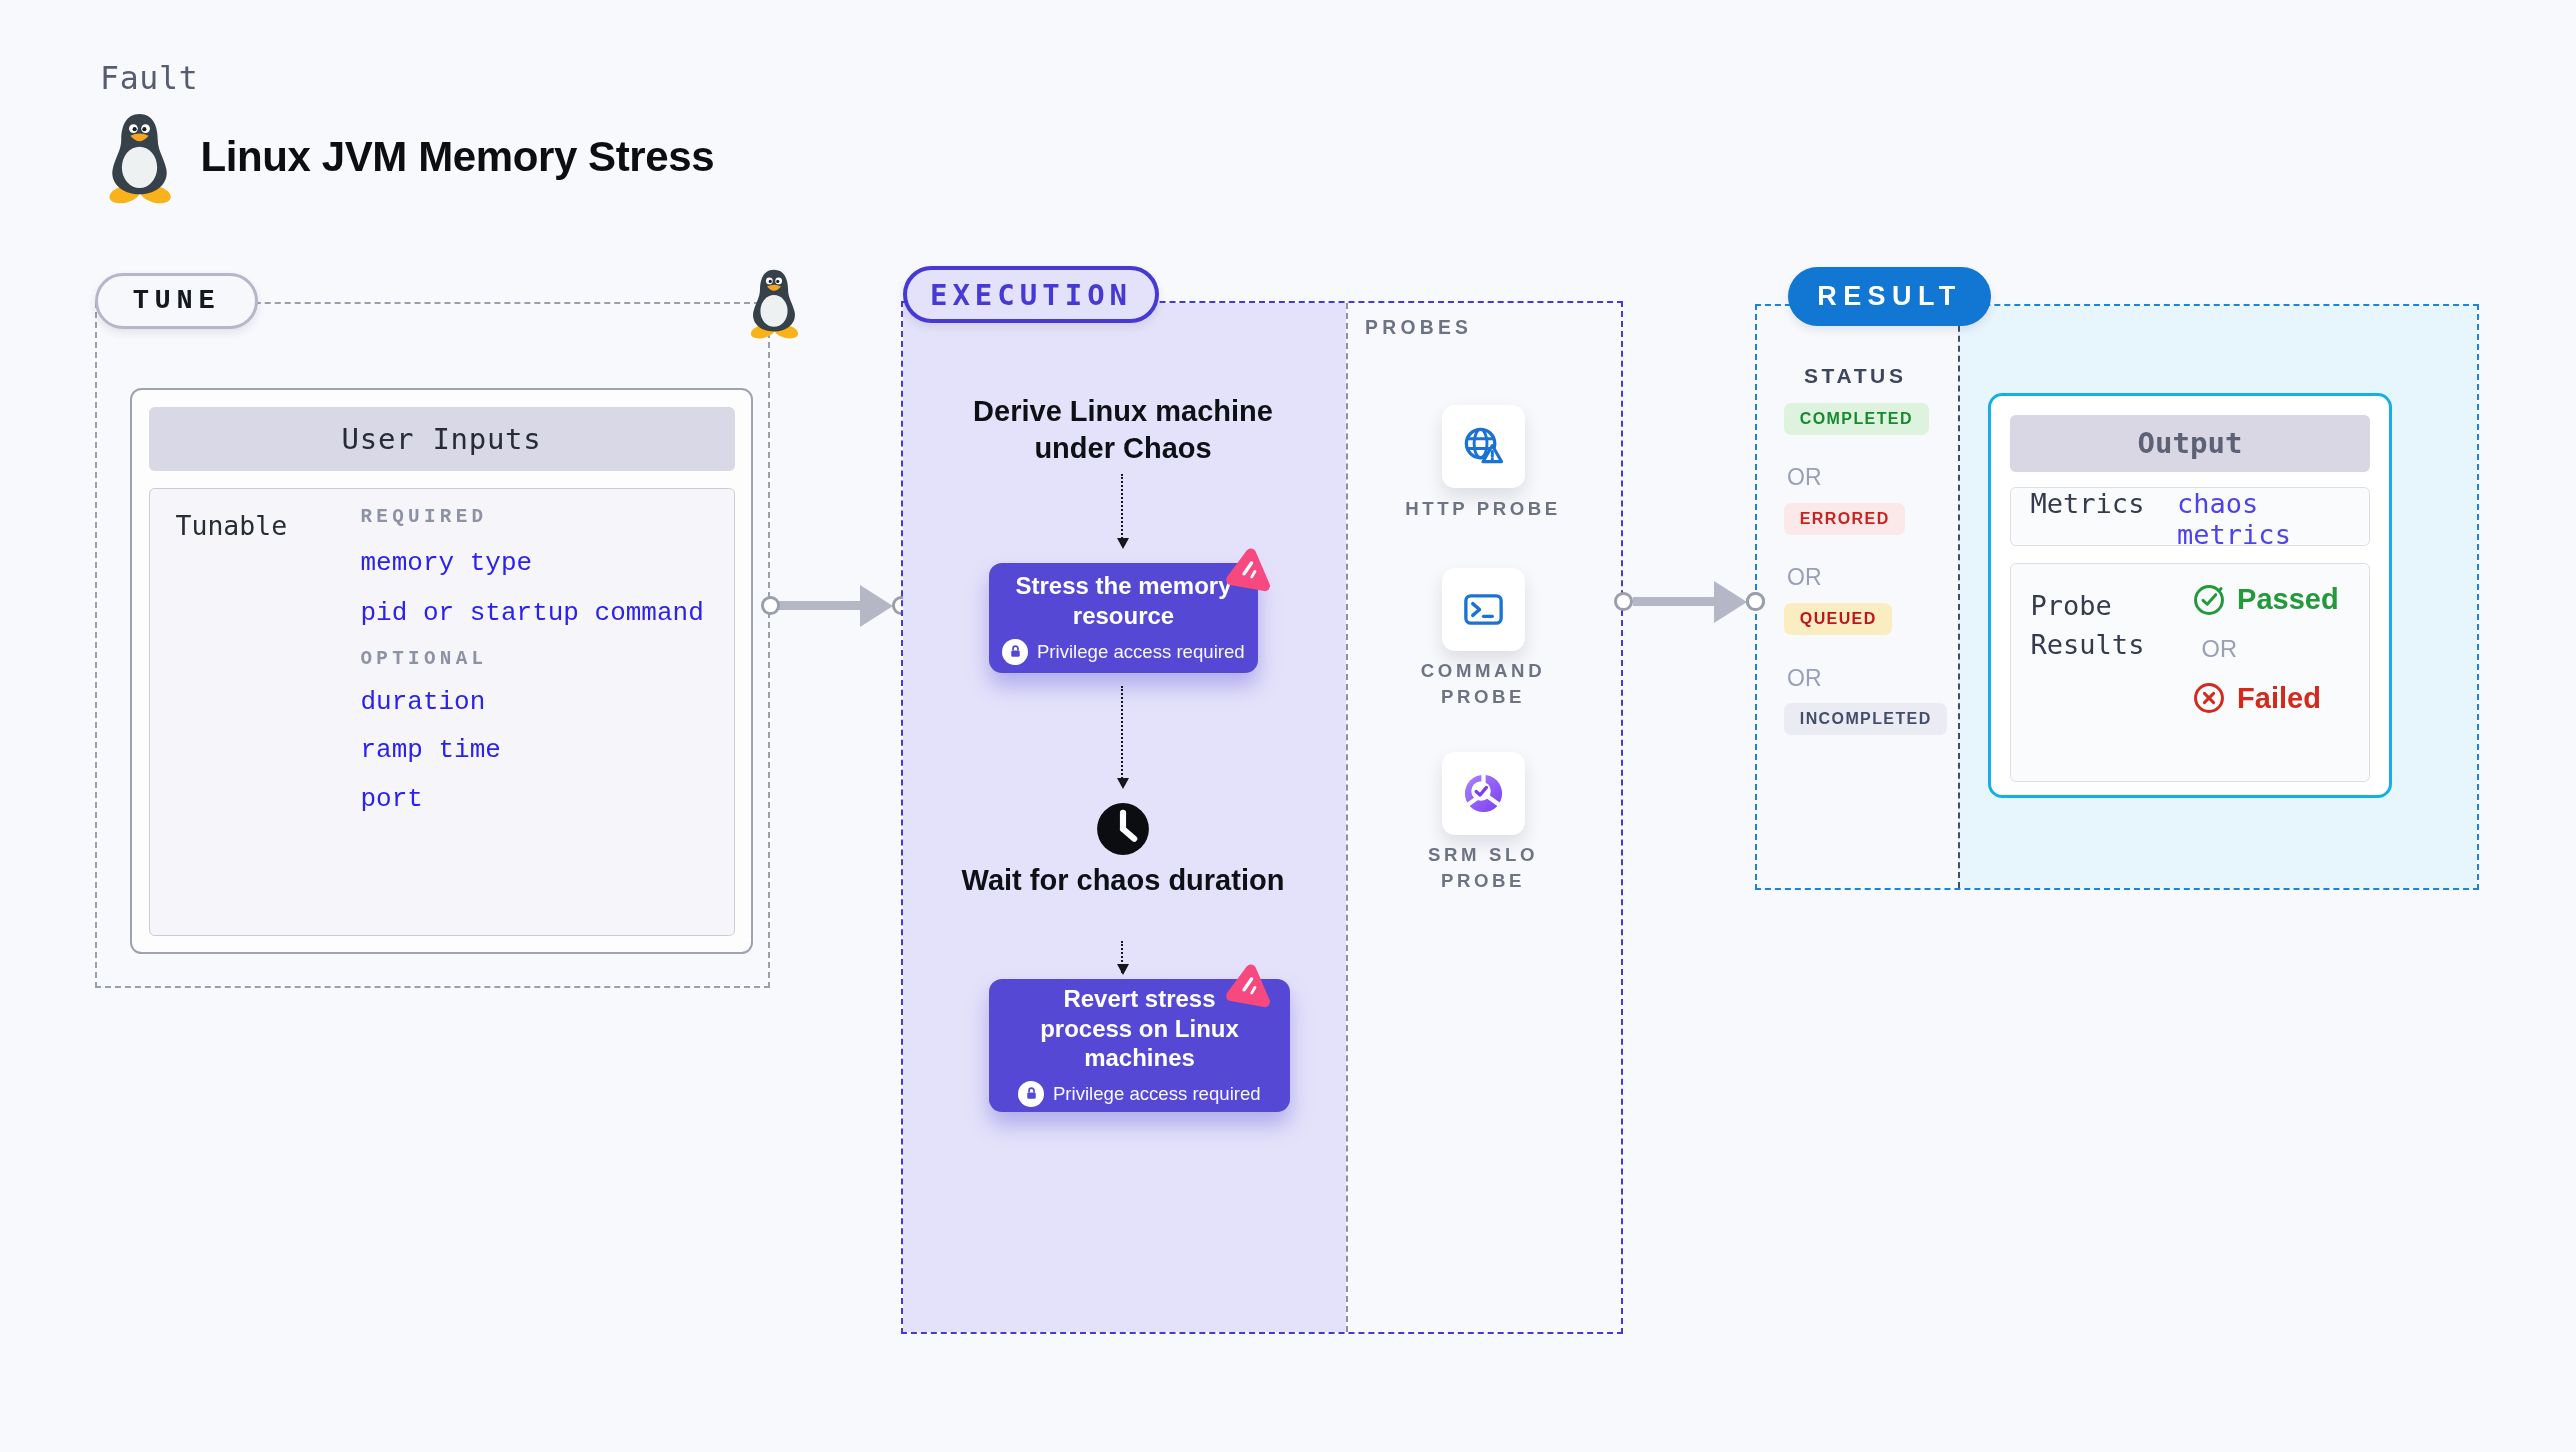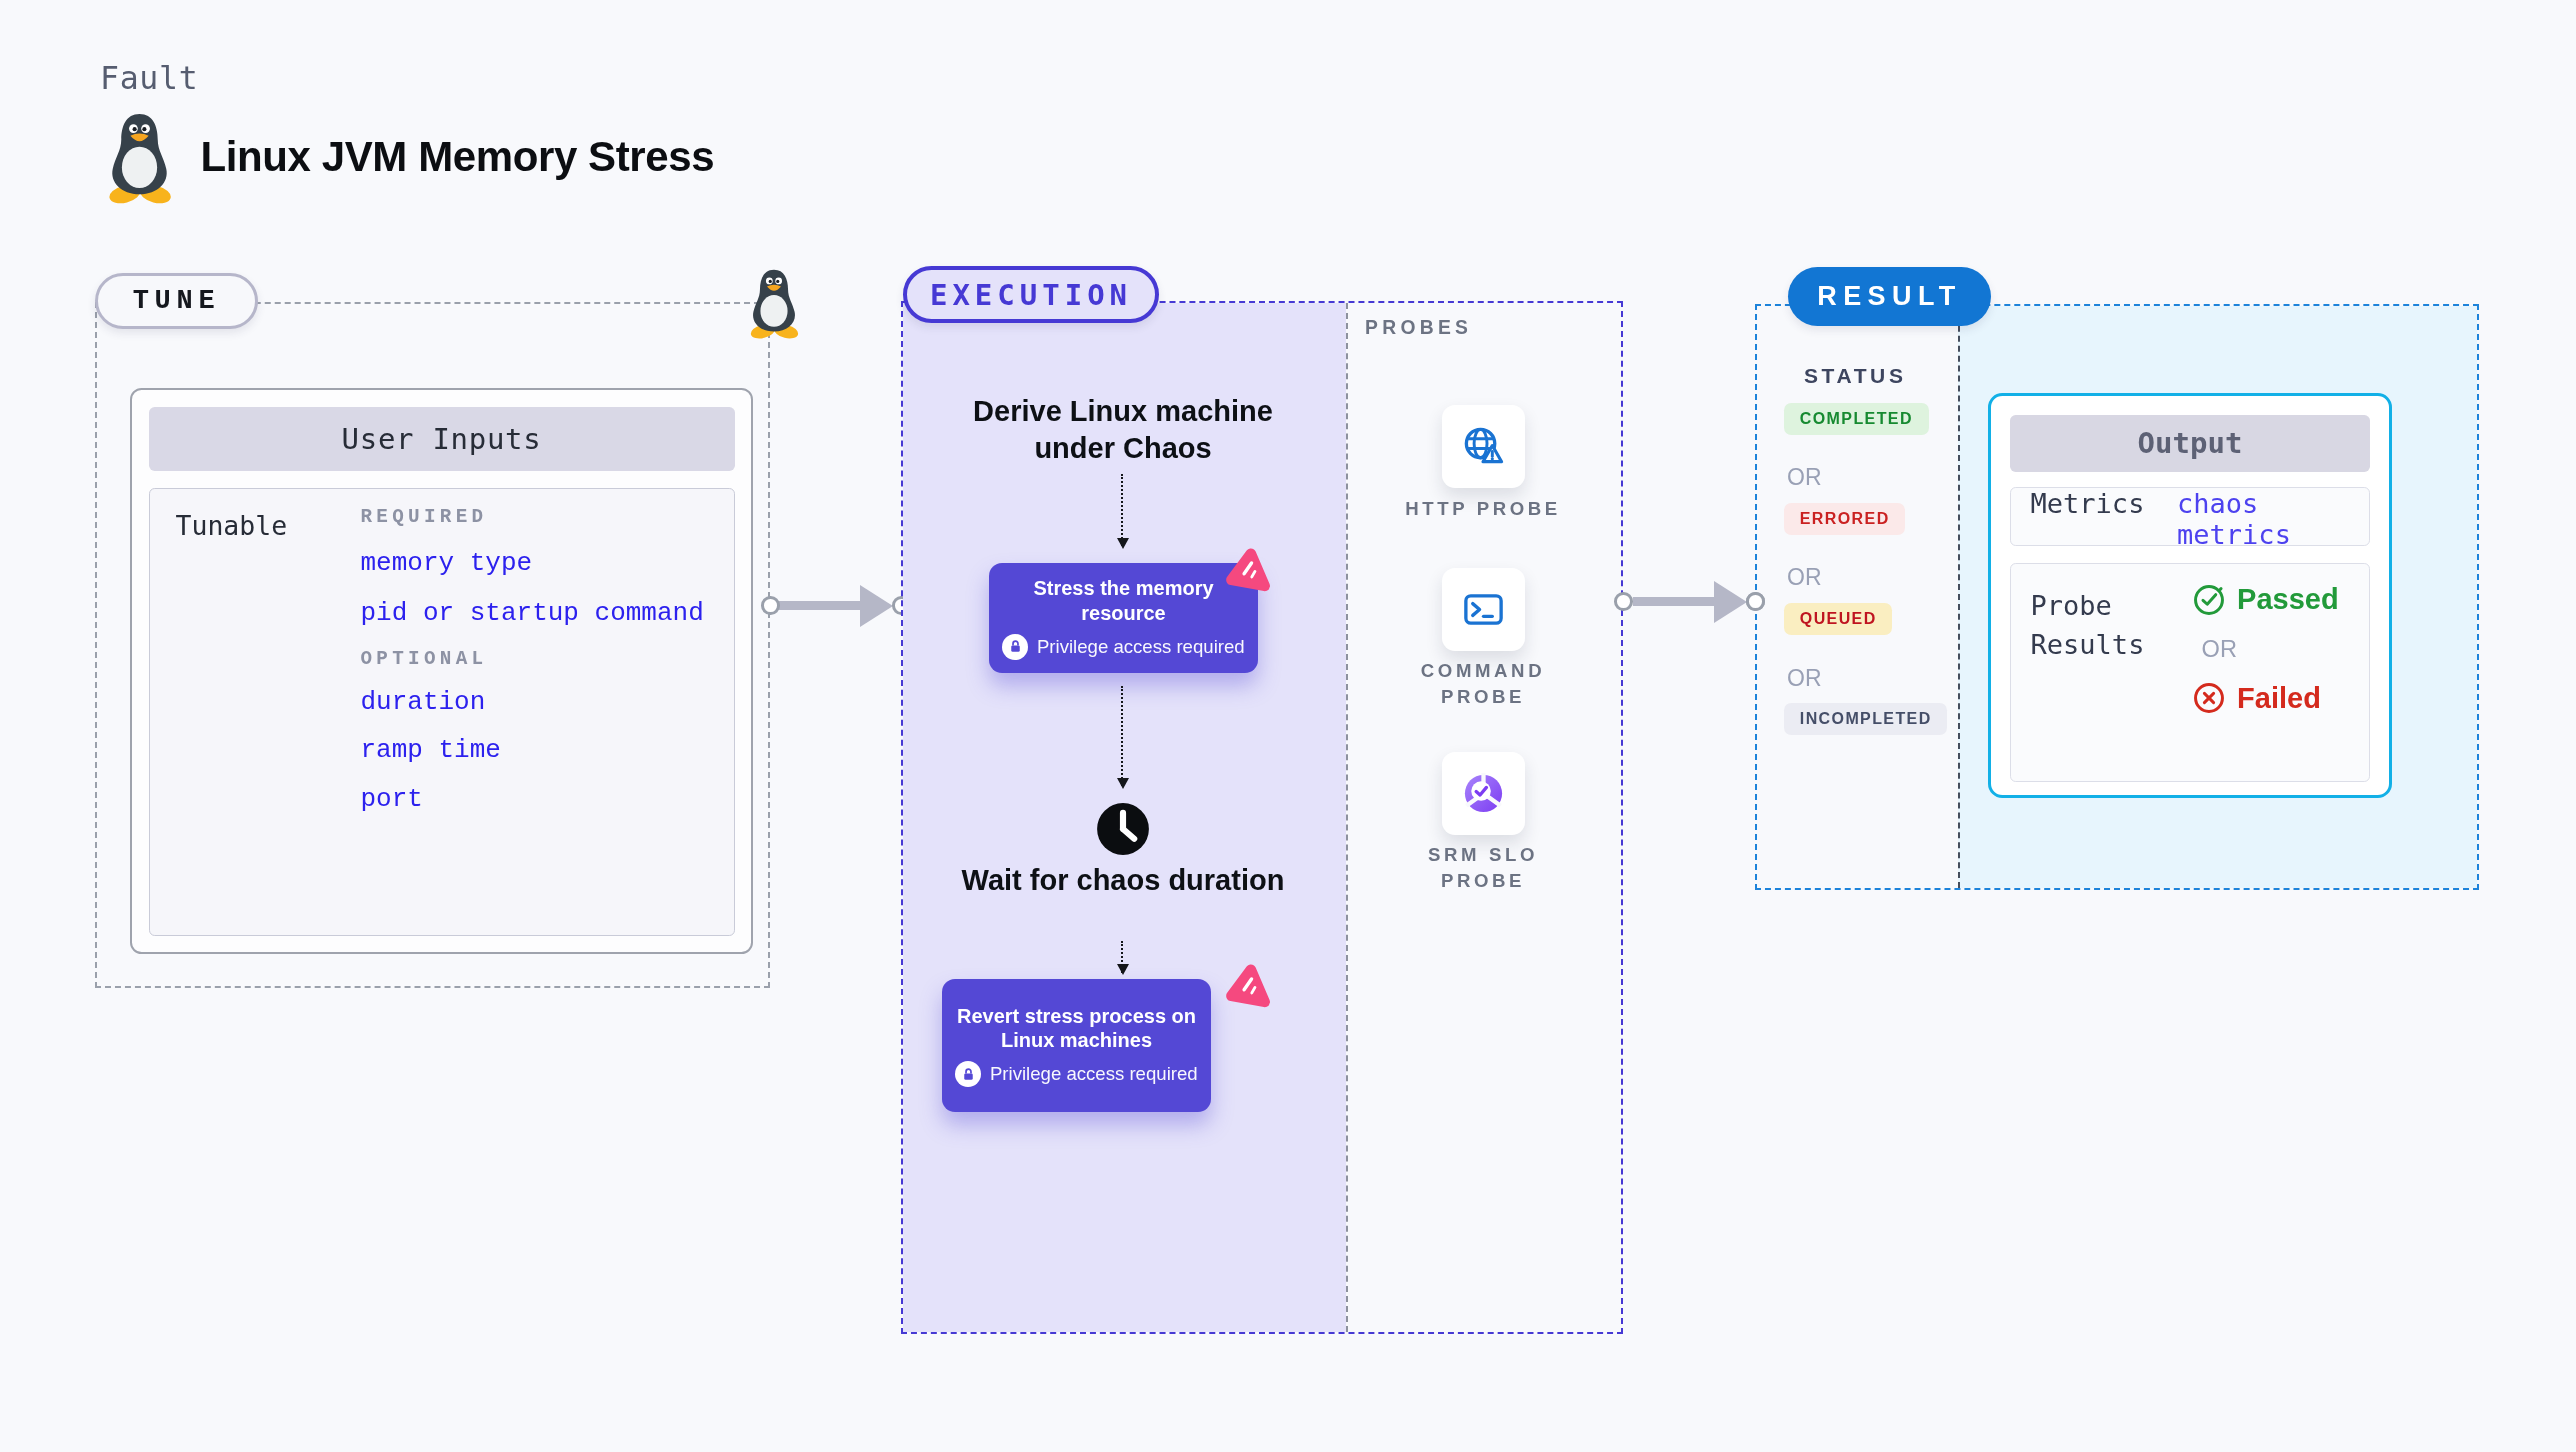--- a/index.html
+++ b/index.html
@@ -39,21 +39,21 @@
   
   .shaft{height:8.6px;background:#b5b7c7;}
   .ah{width:0;height:0;border-top:21px solid transparent;border-bottom:21px solid transparent;border-left:33px solid #b5b7c7;}
   .node{width:18.6px;height:18.6px;border-radius:50%;background:#ffffff;border:3.6px solid #9aa0ab;box-sizing:border-box;}
 
   
   .flow-text{width:344px;text-align:center;font-weight:bold;color:#0d1015;font-size:29px;line-height:1.28;}
   .dotarrow{width:0;border-left:2.9px dotted #14161a;}
   .dotarrow::after{content:'';position:absolute;left:-5.7px;bottom:-2.9px;border-left:6.4px solid transparent;border-right:6.4px solid transparent;border-top:11.5px solid #14161a;}
   .chaos-btn{background:#5448d5;border-radius:13px;box-shadow:0 13px 21.5px rgba(83,72,212,.35);color:#ffffff;text-align:center;box-sizing:border-box;display:flex;flex-direction:column;align-items:center;justify-content:center;}
-  .chaos-btn .btn-label{font-weight:bold;font-size:20px;line-height:1.22;width:246px;}
+  .chaos-btn .btn-label{font-weight:bold;font-size:24px;line-height:1.22;width:246px;}
   .priv-row{display:flex;align-items:center;justify-content:center;gap:8.6px;margin-top:8.6px;}
   .priv-circ{width:26px;height:26px;border-radius:50%;background:#ffffff;display:flex;align-items:center;justify-content:center;}
   .priv-text{font-size:18.6px;color:rgba(255,255,255,.96);}
 
   
   .probes-label{font-size:19.3px;font-weight:bold;letter-spacing:4.3px;color:#6c7383;}
   .probe-card{width:83px;height:83px;background:#ffffff;border-radius:13px;box-shadow:0 8.6px 17px rgba(25,35,60,.12);display:flex;align-items:center;justify-content:center;}
   .probe-name{width:186px;text-align:center;font-size:18.6px;font-weight:bold;letter-spacing:3.6px;color:#6c7383;line-height:1.4;}
 
   
@@ -206,21 +206,21 @@
 
   <div class="abs dotarrow" style="left:1121px;top:686px;height:100px"></div>
 
   <svg class="abs" style="left:1095px;top:801px" width="56" height="56" viewBox="0 0 78 78">
       <use href="#clockIcon"></use>
     </svg>
   <div class="abs flow-text" style="left:951px;top:862px">Wait for chaos duration</div>
 
   <div class="abs dotarrow" style="left:1121px;top:941px;height:31.5px"></div>
 
-  <div class="abs chaos-btn" style="left:942px;top:979px;width:269px;height:133px">
+  <div class="abs chaos-btn" style="left:989px;top:979px;width:301px;height:133px">
     <div class="btn-label">Revert stress process on Linux machines</div>
     <div class="priv-row">
       <span class="priv-circ">
           <svg width="17" height="17" viewBox="0 0 24 24">
             <use href="#lockIcon"></use>
           </svg>
         </span>
       <span class="priv-text">Privilege access required</span>
     </div>
   </div>

